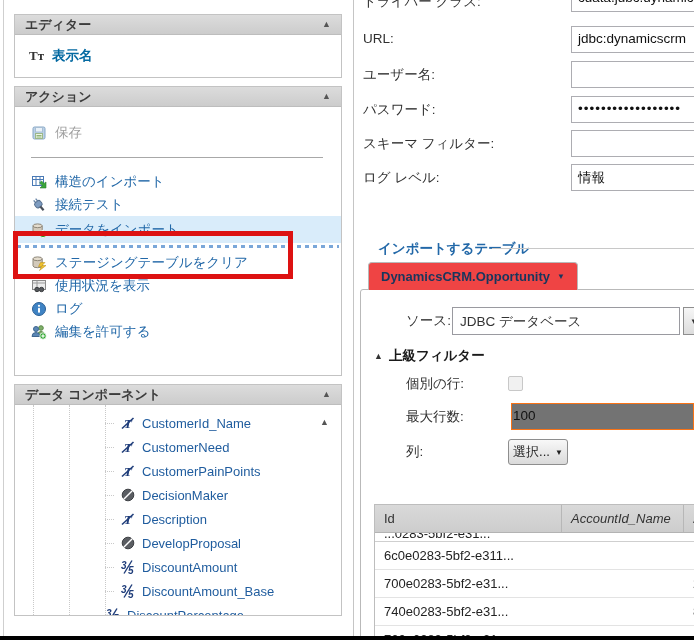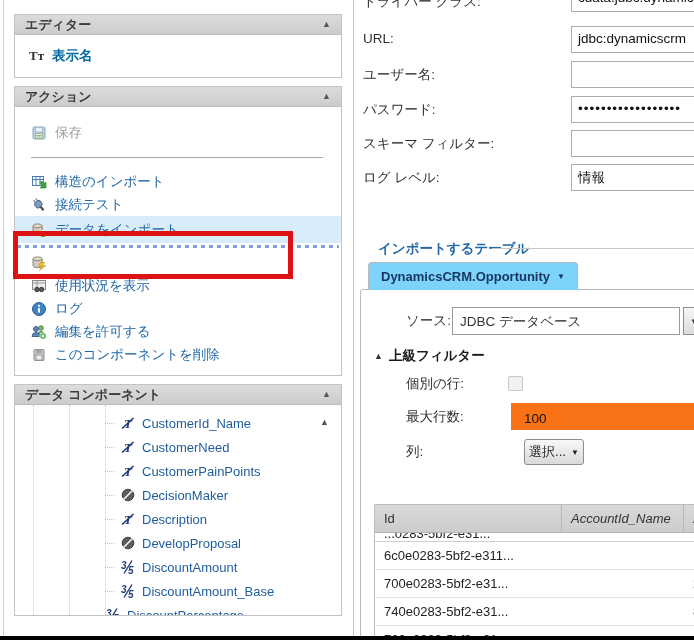--- a/index.html
+++ b/index.html
@@ -60,21 +60,21 @@
   .f-input{
     position:absolute;left:217px;width:330px;height:27px;box-sizing:border-box;
     border:1px solid #adadb2;background:#fff;padding:4px 6px;overflow:hidden;
     font-size:13.5px;color:#111;white-space:nowrap;
   }
   .section-title{position:absolute;left:24px;top:240px;color:#2268a8;font-weight:bold;font-size:13.5px;}
   .section-rule{position:absolute;left:138px;right:0;top:248px;border-top:1px solid #c8c8c8;}
 
   .tab{
     position:absolute;left:14px;top:262px;height:28px;z-index:2;
-    background:#7dd3fc;border:1px solid #b9b9b9;border-bottom:none;border-radius:4px 4px 0 0;
+    background:#ef4444;border:1px solid #b9b9b9;border-bottom:none;border-radius:4px 4px 0 0;
     display:flex;align-items:center;gap:7px;padding:11px 12px;box-sizing:border-box;
     font-weight:bold;color:#17365d;font-size:13px;
   }
   .tab .dd{font-size:8px;color:#17365d;}
   .tab-content{
     position:absolute;left:6px;top:289px;width:700px;height:600px;
     border:1px solid #b9b9b9;border-radius:3px;background:#fff;
   }
   
   .c-label{position:absolute;color:#303030;font-size:13.5px;white-space:nowrap;margin-left:32px;}
@@ -89,27 +89,27 @@
     display:flex;align-items:center;justify-content:center;font-size:8px;color:#333;
   }
   .adv-header{position:absolute;left:13px;top:57px;font-weight:bold;color:#1a1a1a;font-size:13.5px;display:flex;gap:6px;align-items:center;}
   .adv-header .tri{font-size:9px;color:#333;}
   .checkbox{
     position:absolute;left:147px;top:86px;width:15px;height:15px;box-sizing:border-box;
     border:1px solid #c8c8c8;background:#f1f1f1;border-radius:2px;
   }
   .maxrows-input{
     position:absolute;left:150px;top:113px;width:183px;height:27px;box-sizing:border-box;
-    border:4px solid #f97316;background:#f97316;padding:4px 9px;font-size:13.5px;color:#111;
+    border:1px solid #f97316;background:#737373;padding:4px 1px;font-size:13.5px;color:#111;
   }
   .select-btn{
     position:absolute;left:147px;top:149px;width:60px;height:26px;box-sizing:border-box;
     border:1px solid #8e8e8e;border-radius:3px;background:linear-gradient(#f8f8f8,#dadada);
     display:flex;align-items:center;justify-content:center;gap:5px;
-    font-size:13px;color:#222;margin-left:16px;
+    font-size:13px;color:#222;
   }
   .select-btn .dd{font-size:8px;}
 
   .grid{position:absolute;left:13px;top:214px;width:660px;border:1px solid #bdbdbd;background:#fff;}
   .grid-header{display:flex;background:linear-gradient(#d9d9d9,#cdcdcd);border-bottom:1px solid #b3b3b3;height:27px;}
   .gh-cell{box-sizing:border-box;padding:6px 9px;font-size:13px;color:#333;border-right:1px solid #b7b7b7;overflow:hidden;white-space:nowrap;}
   .gc-id{width:187px;flex:0 0 187px;}
   .gc-acct{width:122px;flex:0 0 122px;font-style:italic;}
   .gc-a{flex:1;}
   .grid-row{display:flex;height:27px;border-bottom:1px solid #e3e3e3;}
@@ -183,20 +183,21 @@
           </svg>
         <span>データをインポート</span>
       </div>
       <div class="dotted-insert"></div>
       <div class="action-item">
         <svg class="icon16" viewBox="0 0 16 16">
             <path d="M2 3.8 v7 a4.6 1.9 0 0 0 9.2 0 v-7" fill="#d3cabb" stroke="#8d8678"></path>
             <ellipse cx="6.6" cy="3.8" rx="4.6" ry="1.9" fill="#e4dccd" stroke="#8d8678"></ellipse>
             <path d="M9.5 7.5 L14 7.5 L11 10.5 L15 10.5 L8.5 15.5 L10.5 11.5 L7.5 11.5 Z" fill="#eec12c" stroke="#b98d14" stroke-width="0.5"></path>
           </svg>
+        <span>ステージングテーブルをクリア</span>
       </div>
       <div class="action-item">
         <svg class="icon16" viewBox="0 0 16 16">
             <rect x="1.5" y="2.5" width="13" height="9" fill="#ececec" stroke="#8a8a8a"></rect>
             <line x1="1.5" y1="5" x2="14.5" y2="5" stroke="#9a9a9a"></line>
             <line x1="6" y1="2.5" x2="6" y2="11.5" stroke="#9a9a9a"></line>
             <circle cx="6" cy="11.5" r="2.2" fill="#55585c" stroke="#3a3d40"></circle>
             <circle cx="10.5" cy="11.5" r="2.2" fill="#55585c" stroke="#3a3d40"></circle>
             <rect x="7.4" y="10.8" width="1.8" height="1.4" fill="#55585c"></rect>
           </svg>
@@ -215,28 +216,20 @@
             <circle cx="10" cy="4" r="2.3" fill="#7fb069" stroke="#5c8a49"></circle>
             <path d="M6.5 11 a3.5 3.5 0 0 1 7 0 Z" fill="#7fb069" stroke="#5c8a49"></path>
             <circle cx="5" cy="5" r="2.5" fill="#5b87b5" stroke="#3f6690"></circle>
             <path d="M1 12.5 a4 4 0 0 1 8 0 Z" fill="#5b87b5" stroke="#3f6690"></path>
             <circle cx="12" cy="12" r="3.2" fill="#2ea52e" stroke="#fff" stroke-width="0.8"></circle>
             <line x1="12" y1="10.3" x2="12" y2="13.7" stroke="#fff" stroke-width="1.2"></line>
             <line x1="10.3" y1="12" x2="13.7" y2="12" stroke="#fff" stroke-width="1.2"></line>
           </svg>
         <span>編集を許可する</span>
       </div>
-      <div class="action-item">
-        <svg class="icon16" viewBox="0 0 16 16">
-            <rect x="3" y="2.5" width="10" height="11" rx="1" fill="#cfcfcf" stroke="#8a8a8a"></rect>
-            <rect x="5" y="2.5" width="6" height="4" fill="#a5a5a5"></rect>
-            <rect x="5" y="8" width="6" height="5" fill="#efefef" stroke="#9a9a9a"></rect>
-          </svg>
-        <span>このコンポーネントを削除</span>
-      </div>
     </div>
   </div>
 
   <div class="panel">
     <div class="panel-header">
       <span>データ コンポーネント</span>
       <span class="collapse">▲</span>
     </div>
     <div class="tree-body">
       <div class="guide g1"></div>

